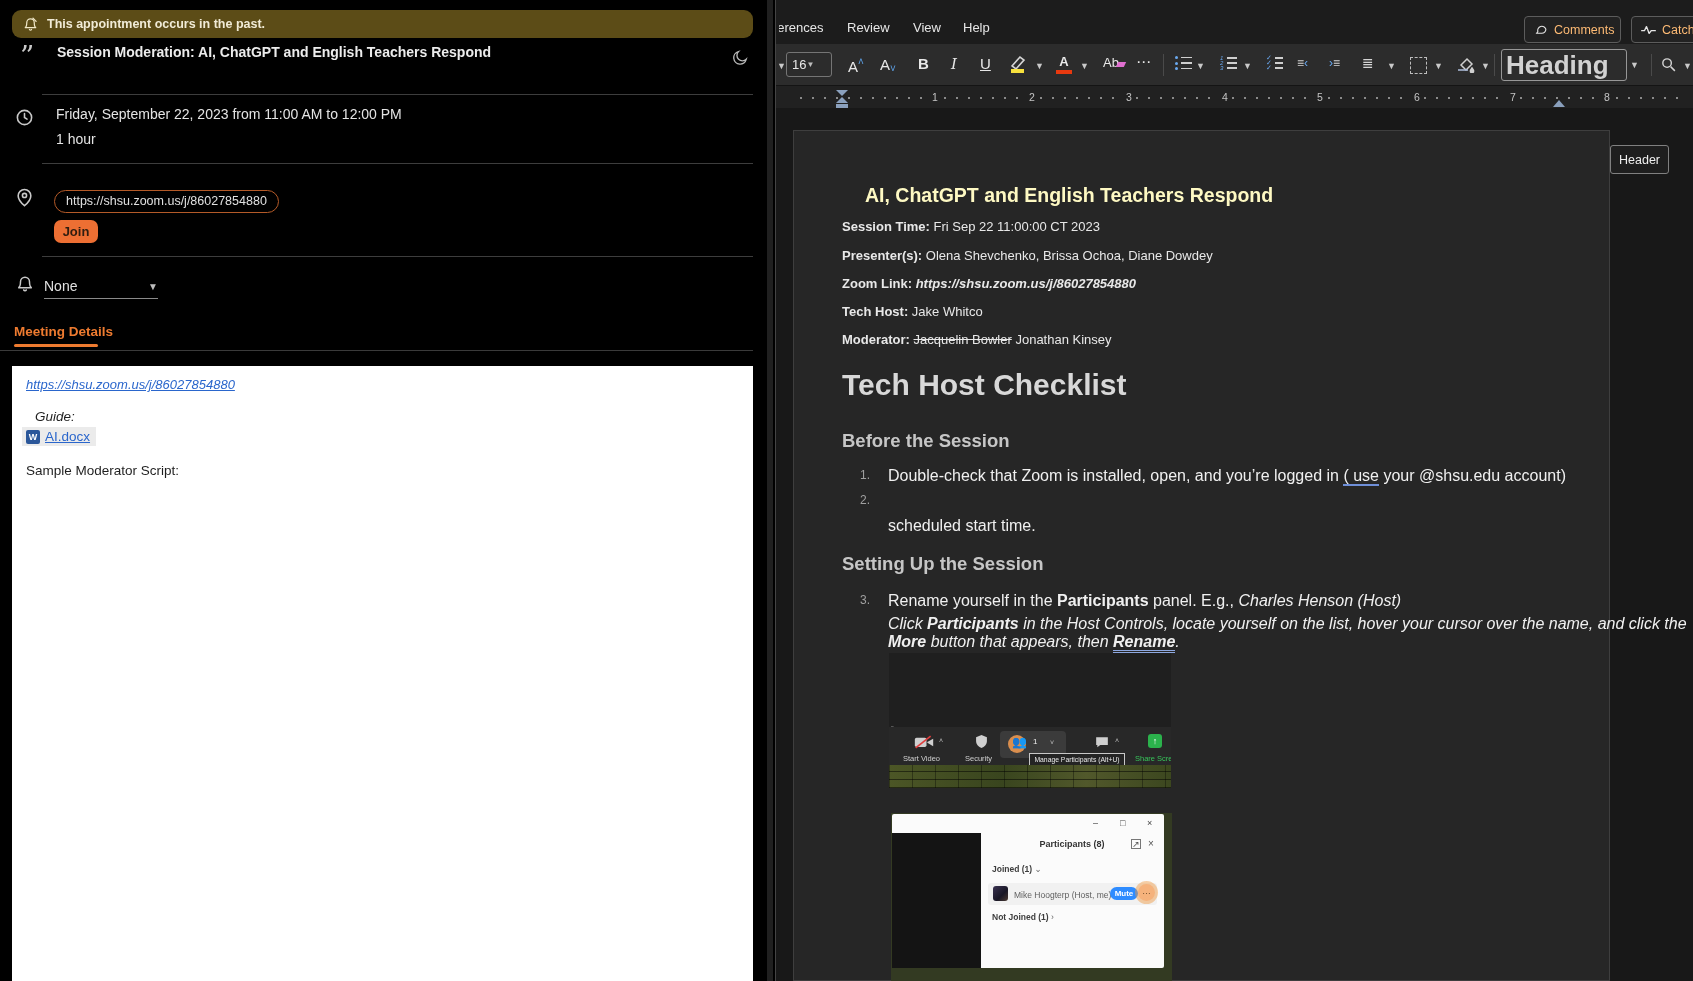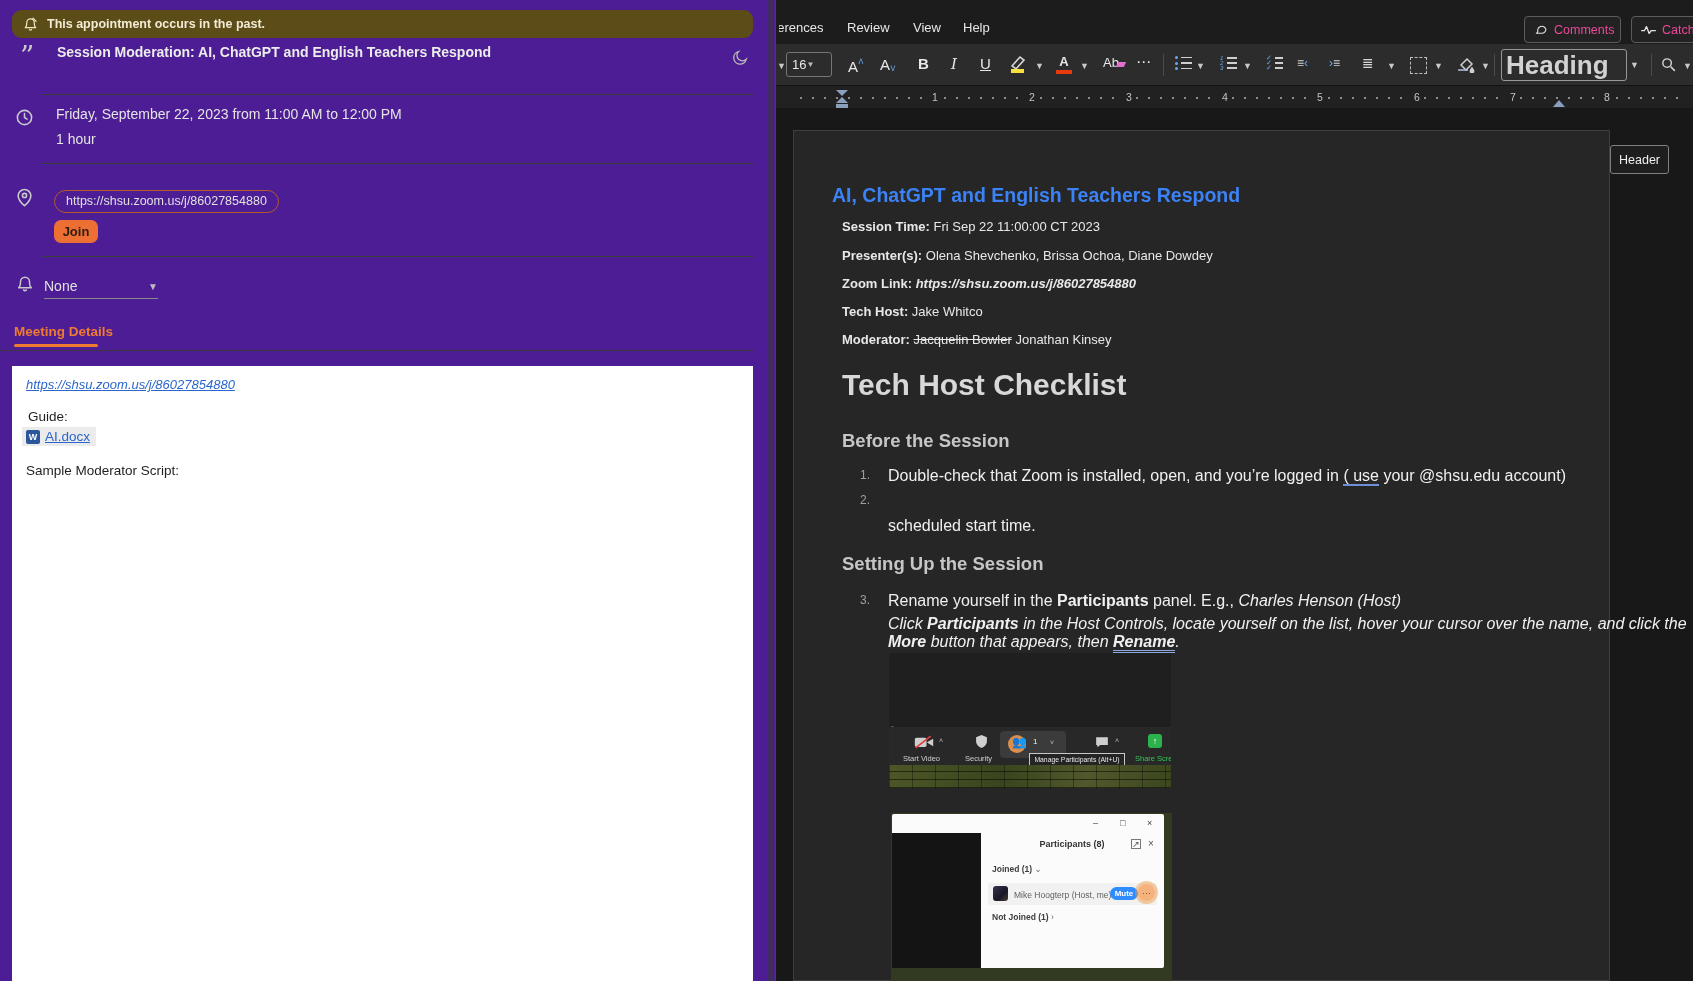--- a/index.html
+++ b/index.html
@@ -1,21 +1,21 @@
 <!DOCTYPE html>
 <html><head>
 <meta charset="utf-8">
 <style>
   html,body{margin:0;padding:0;background:#111;}
   #root{position:relative;width:1693px;height:981px;overflow:hidden;
         font-family:"Liberation Sans","DejaVu Sans",sans-serif;background:#191919;}
   .abs{position:absolute;}
   .nw{white-space:nowrap;}
   
-  #left-pane{left:0;top:0;width:775px;height:981px;background:#4c1d95;}
+  #left-pane{left:0;top:0;width:775px;height:981px;background:#000000;}
   .banner{left:12px;top:10px;width:741px;height:28px;background:#5c4c17;border-radius:9px;
           display:flex;align-items:center;padding-left:11px;box-sizing:border-box;}
   .banner-text{color:#f1ebd6;font-size:12.5px;font-weight:600;margin-left:9px;}
   .quote-glyph{left:20px;top:40px;font-family:"DejaVu Serif",serif;font-size:28px;color:#c9c9c9;}
   .event-title{left:57px;top:44px;width:650px;color:#ececec;font-size:14px;font-weight:700;}
   .divline{height:1px;background:#3d3d3d;}
   .meta-text{color:#e4e4e4;font-size:14px;}
   .pill{left:54px;top:190px;height:21px;line-height:21px;padding:0 11px;border:1px solid #b45a28;
         border-radius:12px;color:#e0e0e0;font-size:12.5px;}
   .join-btn{left:54px;top:220px;width:44px;height:23px;background:#ed6f33;border-radius:7px;
@@ -29,21 +29,21 @@
   .blue-link{color:#2a66cc;text-decoration:underline;}
   .chip{background:#ebebeb;display:inline-flex;align-items:center;gap:5px;padding:2px 6px 2px 4px;}
   .body-label{font-size:13.5px;color:#1f1f1f;}
   .scrollbar{left:767px;top:0;width:6px;height:981px;background:#3a3a3a;opacity:.55;}
   .pane-div{left:775px;top:0;width:1px;height:981px;background:#454545;}
   
   .topbar{left:776px;top:0;width:917px;height:44px;background:#1c1c1c;}
   .menu-item{top:20px;color:#e6e6e6;font-size:13px;}
   .top-btn{top:16px;height:27px;border:1px solid #5c5c5c;border-radius:4px;background:#222;
            display:flex;align-items:center;gap:6px;padding:0 9px;box-sizing:border-box;
-           color:#ec4899;font-size:12.5px;}
+           color:#fdba74;font-size:12.5px;}
   .ribbon{left:776px;top:44px;width:917px;height:42px;background:#2c2c2c;border-bottom:1px solid #141414;box-sizing:border-box;}
   .rb{color:#e8e8e8;font-size:15px;}
   .rb-chev{top:61px;color:#c9c9c9;font-size:9px;}
   .vsep{top:54px;width:1px;height:22px;background:#4a4a4a;}
   .size-box{left:786px;top:52px;width:46px;height:25px;border:1px solid #757575;border-radius:3px;
             color:#e8e8e8;font-size:13px;display:flex;align-items:center;
             padding:0 5px;box-sizing:border-box;}
   .list-icon{width:17px;height:14px;display:flex;flex-direction:column;justify-content:space-between;}
   .list-row{display:flex;align-items:center;gap:3px;}
   .list-dot{width:3px;height:3px;border-radius:50%;background:#6aa9f0;}
@@ -53,21 +53,21 @@
   .styles-box{left:1501px;top:49px;width:126px;height:32px;border:1px solid #979797;border-radius:3px;
               overflow:hidden;color:#d2d2d2;font-size:26px;font-weight:700;line-height:30px;padding-left:4px;box-sizing:border-box;}
   .ruler{left:776px;top:86px;width:917px;height:22px;background:#212121;}
   .ruler-ticks{left:800px;top:97px;width:886px;height:2px;
     background:repeating-linear-gradient(90deg,#8a8a8a 0 2px,transparent 2px 12px);}
   .ruler-num{top:91px;color:#c4c4c4;font-size:10.5px;background:#212121;padding:0 3px;}
   .canvas{left:776px;top:108px;width:917px;height:873px;background:#181818;}
   .page{left:793px;top:130px;width:817px;height:851px;background:#262626;border:1px solid #3e3e3e;box-sizing:border-box;}
   .header-chip{left:1610px;top:145px;width:57px;height:27px;background:#1e1e1e;border:1px solid #808080;
                border-radius:3px;color:#efefef;font-size:12.5px;display:flex;align-items:center;justify-content:center;}
-  .doc-title{left:832px;top:184px;font-size:19.5px;font-weight:700;color:#3b82f6;}
+  .doc-title{left:865px;top:184px;font-size:19.5px;font-weight:700;color:#fef9c3;}
   .meta-line{left:842px;font-size:13px;color:#e8e8e8;}
   .meta-line .lab{font-weight:700;}
   .h1{left:842px;top:368px;font-size:30px;font-weight:600;color:#d8d8d8;}
   .h2{left:842px;font-size:18.5px;font-weight:600;color:#c6c6c6;}
   .li-num{left:860px;color:#a0a0a0;font-size:12px;}
   .li-text{left:888px;color:#f0f0f0;font-size:16px;}
   .blue-u{border-bottom:2px solid #6f8fd8;}
   .blue-uu{border-bottom:3px double #8ea8e0;}
   .ital{font-style:italic;}
   
@@ -159,21 +159,21 @@
       <span>None</span>
       <span class="chev">▼</span>
     </div>
 
     <div class="abs tab-label">Meeting Details</div>
     <div class="abs tab-bar"></div>
     <div class="abs divline" style="left:0;top:350px;width:753px;background:#3a3a3a;"></div>
 
     <div class="abs white-box">
       <a class="abs blue-link ital" style="left:14px;top:11px;font-size:13px;" href="#">https://shsu.zoom.us/j/86027854880</a>
-      <div class="abs body-label" style="left:16px;top:43px;">Guide:</div>
+      <div class="abs body-label" style="left:23px;top:43px;font-style:italic;">Guide:</div>
       <div class="abs chip" style="left:10px;top:61px;">
         <span style="display:inline-block;width:14px;height:14px;background:#2b579a;border-radius:2px;color:#fff;font-size:9px;font-weight:700;text-align:center;line-height:14px;">W</span>
         <a class="blue-link" style="font-size:13.5px;" href="#">AI.docx</a>
       </div>
       <div class="abs body-label" style="left:14px;top:97px;">Sample Moderator Script:</div>
     </div>
 
     <div class="abs scrollbar"></div>
   </div>
 

